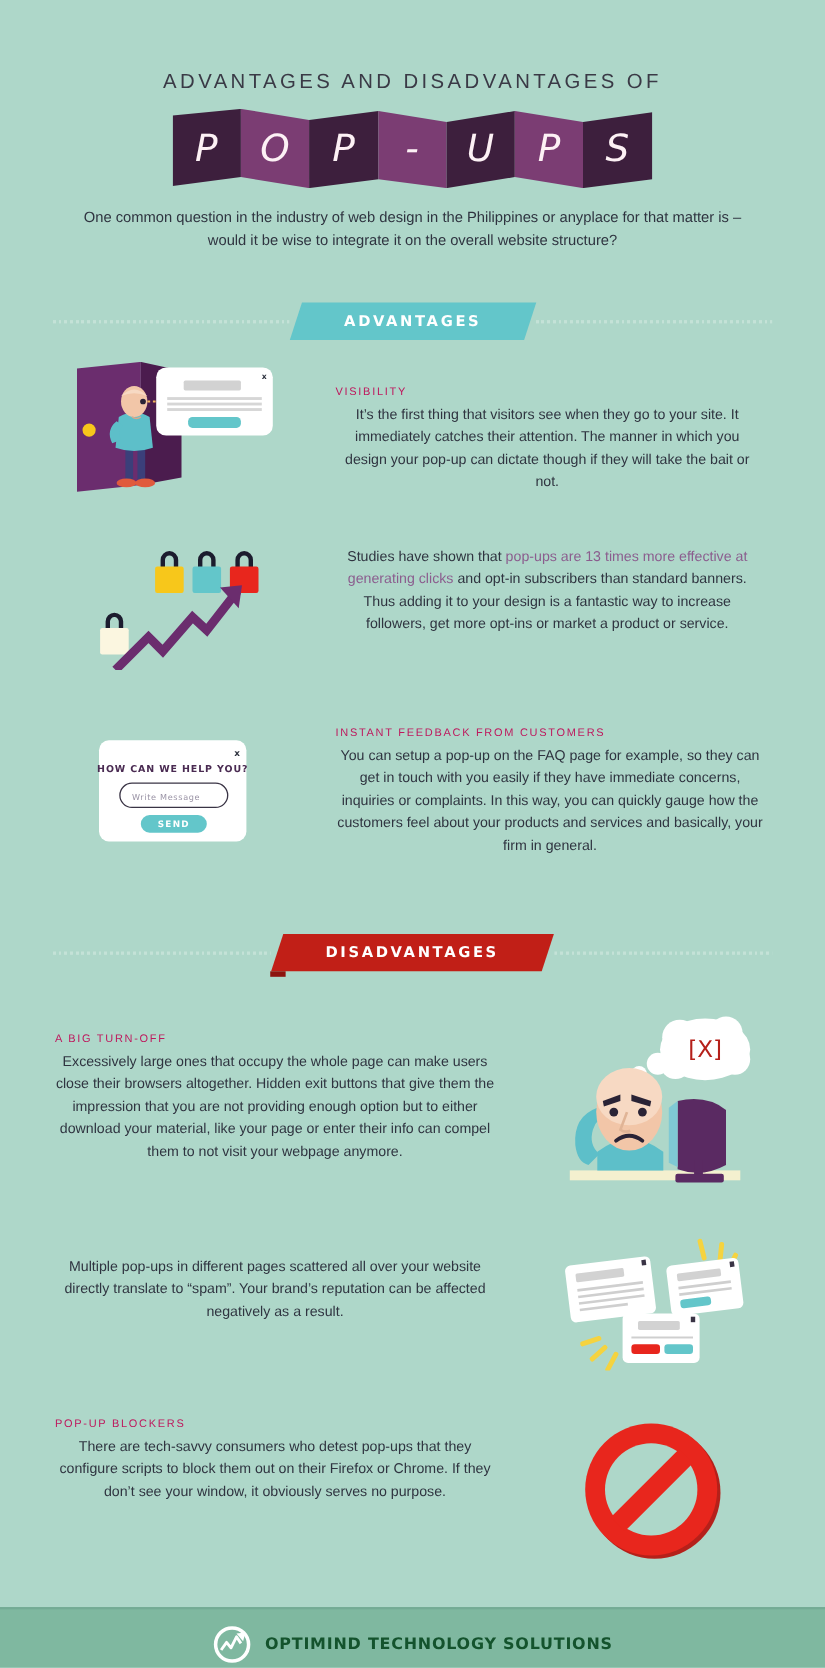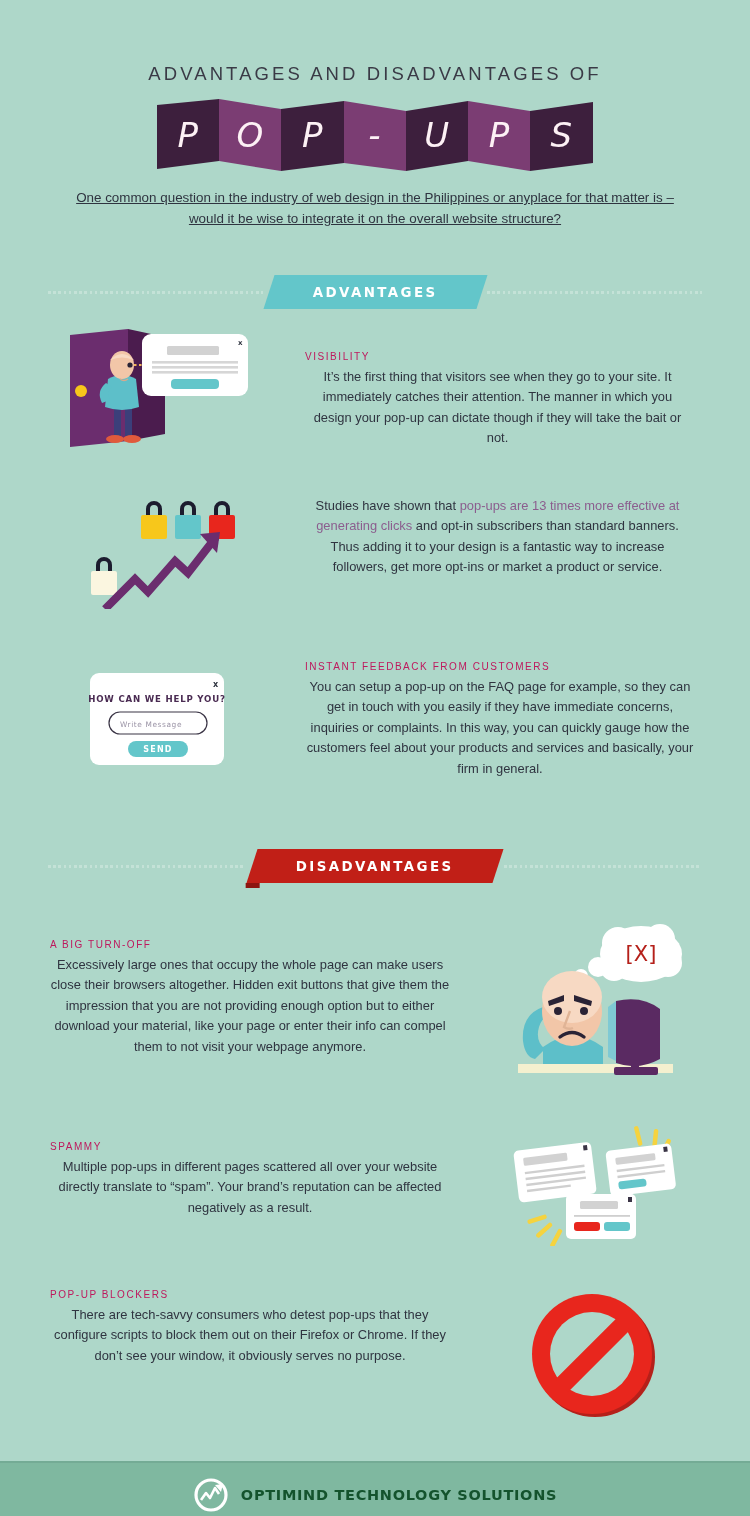--- a/index.html
+++ b/index.html
@@ -53,21 +53,20 @@
     letter-spacing: 1px;
   }
 
   .subtitle {
     position: absolute;
     top: 176px; left: 75px; width: 600px;
     text-align: center;
     font-size: 13.4px;
     line-height: 21px;
     color: #2f3440;
-    text-decoration: underline;
   }
 
   
   .banner-row {
     position: absolute;
     left: 0; width: 750px;
     height: 34px;
     display: flex;
     align-items: center;
   }
@@ -311,21 +310,20 @@
       <g>
         <path d="M108 82 q26 -6 44 8 l0 50 q-22 12 -44 4 z" fill="#5a2a62"></path>
         <path d="M108 82 l-8 6 l0 50 l8 4 z" fill="#7fc9d4"></path>
         <rect x="123" y="136" width="8" height="16" fill="#5a2a62"></rect>
         <rect x="106" y="148" width="44" height="8" rx="2" fill="#5a2a62"></rect>
       </g>
     </svg>
   </div>
 
   <div class="block" style="top:1130px; left:50px; width:400px;">
-    <h3>SPAMMY</h3>
     <p><span>Multiple pop-ups in different pages scattered all over your website directly translate to “spam”. Your brand’s reputation can be affected negatively as a result.</span></p>
   </div>
 
   <div class="illus" style="top:1105px; left:508px; width:185px; height:130px;">
     <svg width="185" height="130" viewBox="0 0 185 130">
 
       <g fill="#f5d33f">
         <rect x="128" y="10" width="4.5" height="20" rx="2" transform="rotate(-14 130 20)"></rect>
         <rect x="145" y="13" width="4.5" height="20" rx="2" transform="rotate(6 147 23)"></rect>
         <rect x="155" y="22" width="4.5" height="20" rx="2" transform="rotate(26 157 32)"></rect>

